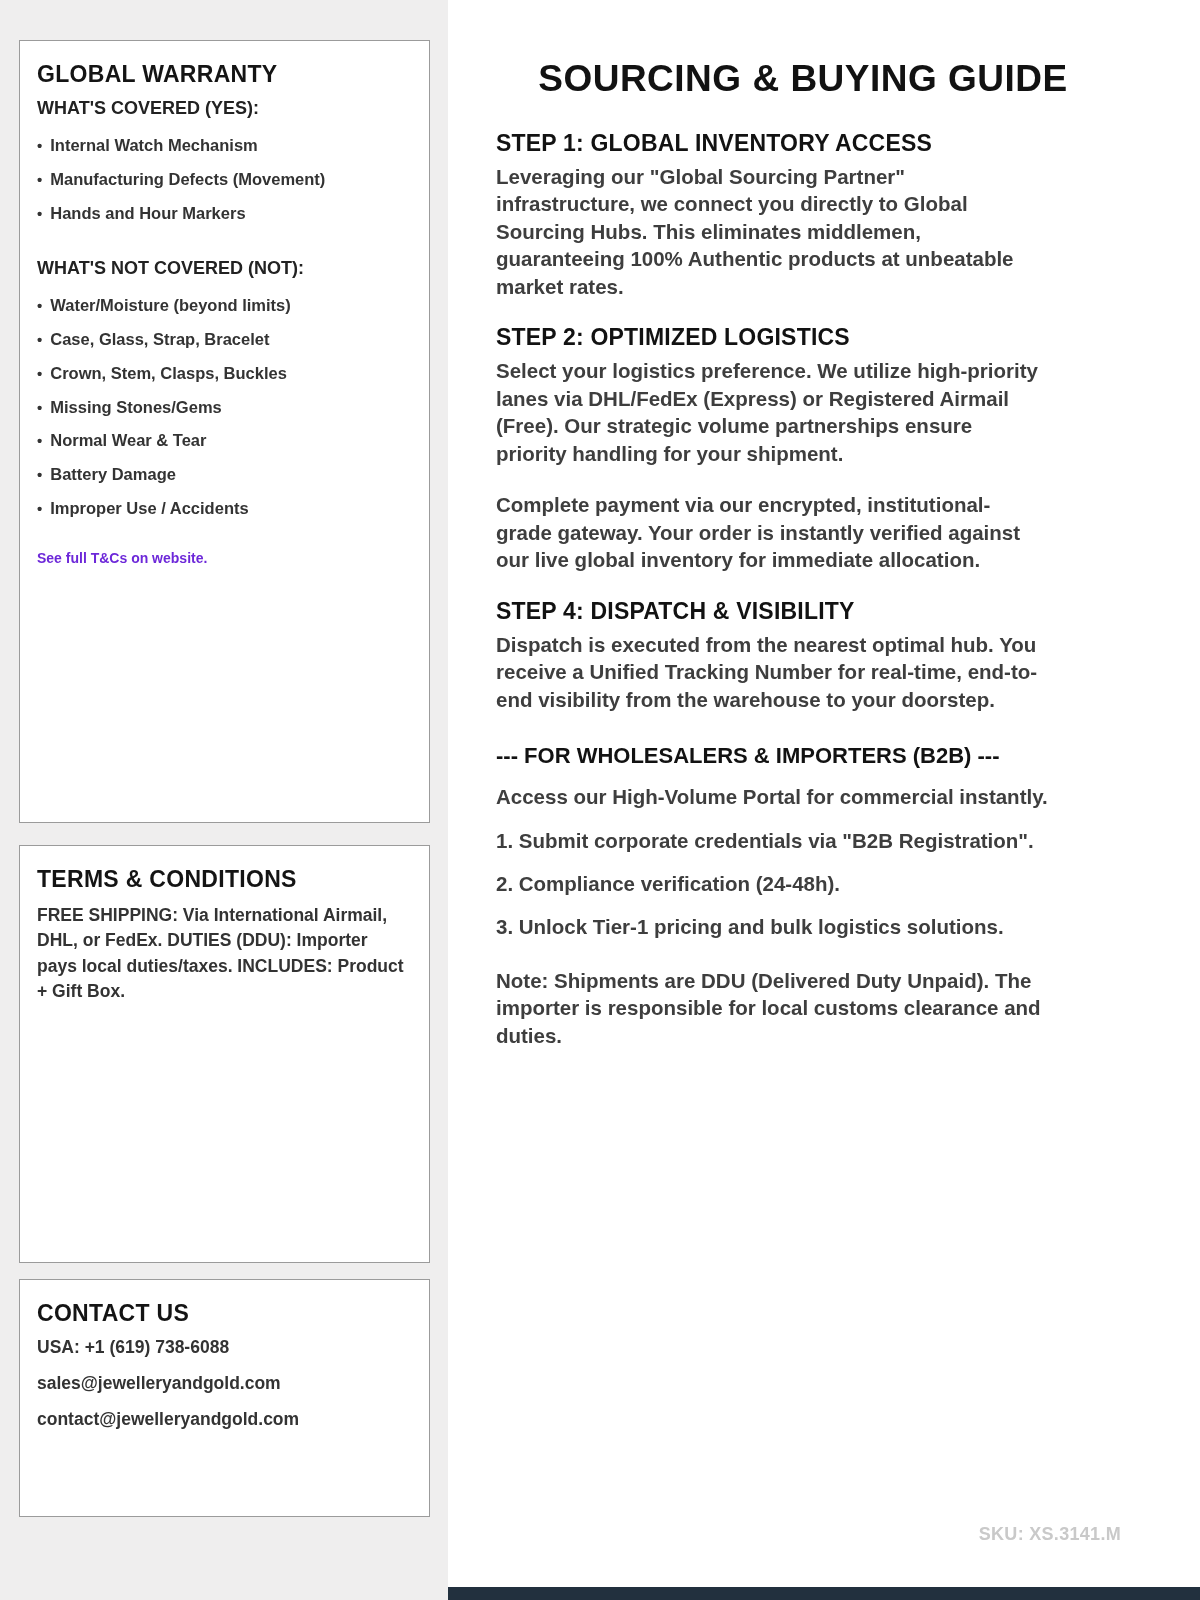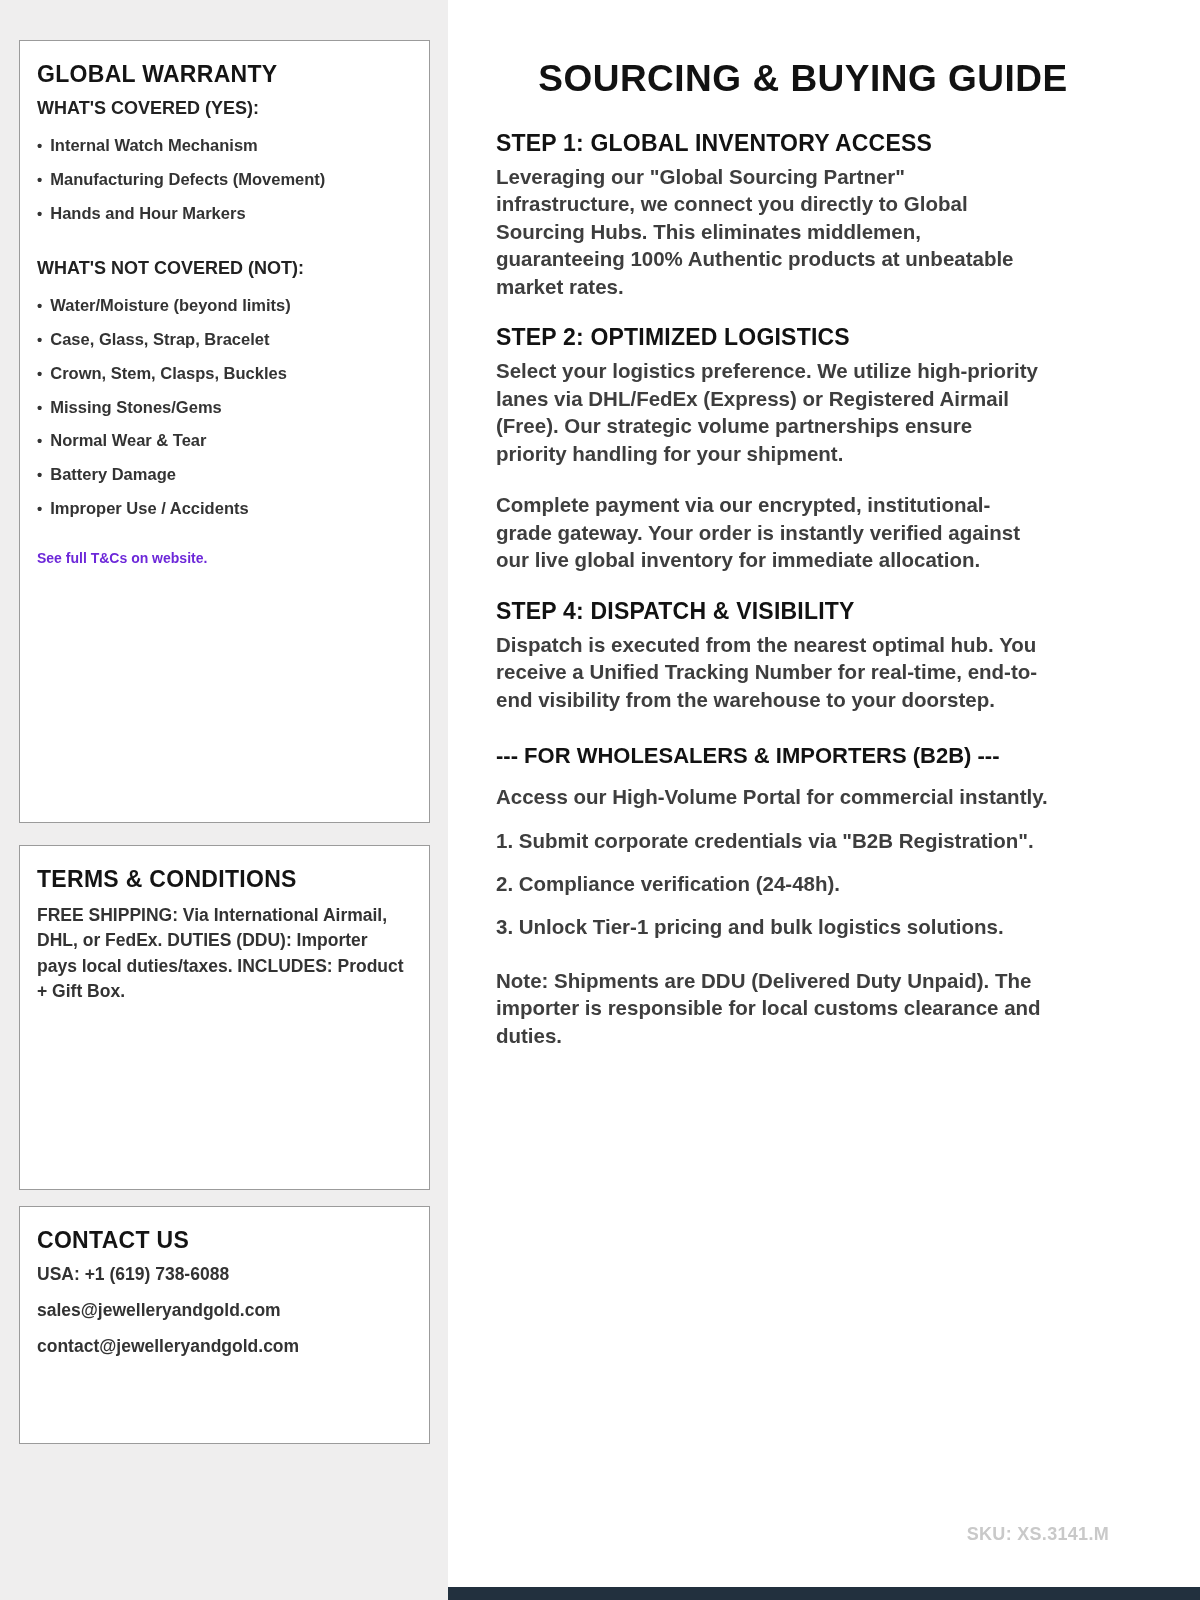--- a/index.html
+++ b/index.html
@@ -24,21 +24,21 @@
     flex-shrink: 0;
     background: #efeeee;
     padding: 40px 18px 0 19px;
   }
   .panel {
     background: #ffffff;
     border: 1px solid #9b9b9b;
     padding: 20px 17px;
   }
   .panel-warranty { height: 783px; }
-  .panel-terms { height: 345px; margin-top: 22px; }
+  .panel-terms { height: 418px; margin-top: 22px; }
   .panel-contact { height: 238px; margin-top: 16px; }
   .panel h2 {
     font-size: 23px;
     font-weight: bold;
     color: #141414;
     letter-spacing: 0.3px;
     margin-bottom: 10px;
   }
   .sub-heading {
     font-size: 18px;
@@ -116,21 +116,21 @@
     font-size: 22px;
     font-weight: bold;
     color: #121212;
     margin: 30px 0 14px;
   }
   .b2b p { margin-bottom: 16px; max-width: 560px; }
   .b2b .note { margin-top: 26px; }
   .sku {
     position: absolute;
     top: 1524px;
-    right: 91px;
+    right: 79px;
     font-size: 18px;
     font-weight: bold;
     color: #c9c9c9;
     letter-spacing: 0.3px;
   }
   .footer-bar {
     position: absolute;
     left: 0;
     right: 0;
     bottom: 0;

